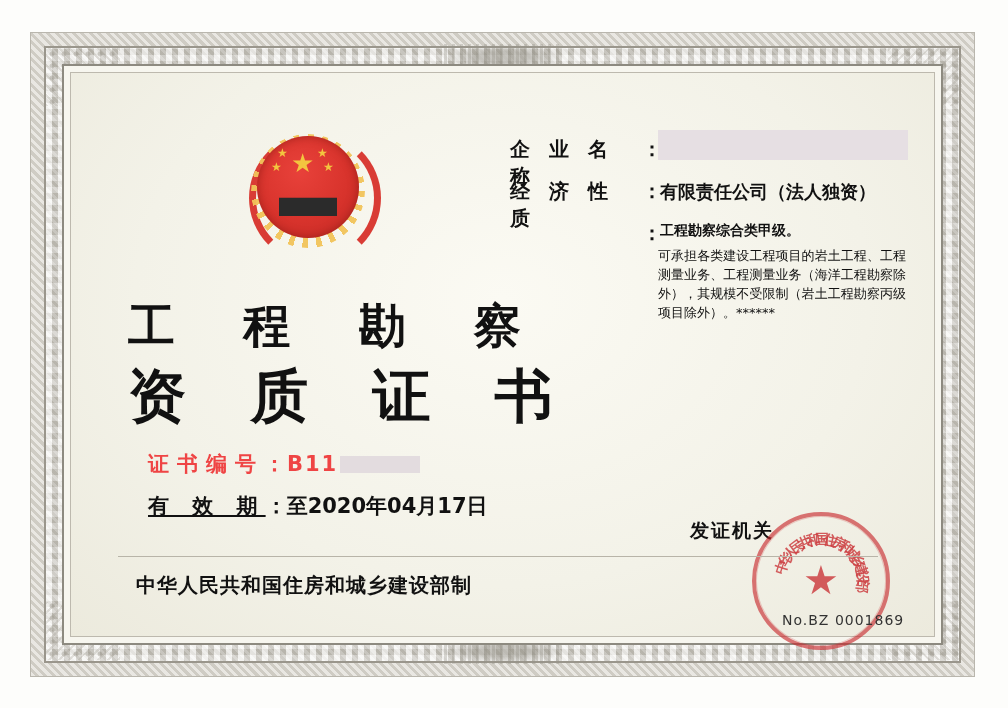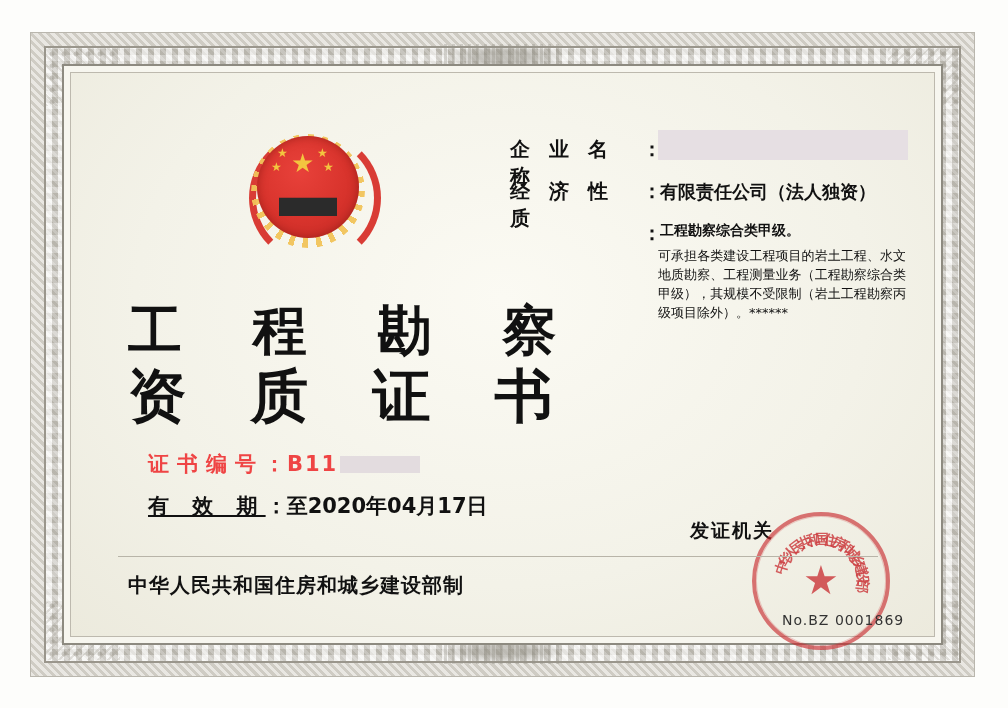--- a/index.html
+++ b/index.html
@@ -104,21 +104,21 @@
     opacity:.95;
   }
 
   
   .title-line1,.title-line2{
     position:absolute;left:128px;color:#111;
     font-family:"DejaVu Sans","Liberation Sans",sans-serif;
     font-weight:bold;
     white-space:nowrap;
   }
-  .title-line1{top:295px;font-size:54px;letter-spacing:26px;}
+  .title-line1{top:295px;font-size:47px;letter-spacing:26px;}
   .title-line2{top:358px;font-size:58px;letter-spacing:22px;}
 
   
   .info{position:absolute;left:510px;top:130px;width:400px;}
   .info-row{position:relative;height:42px;}
   .info-label{
     position:absolute;left:0;top:6px;width:140px;
     font-size:20px;color:#111;letter-spacing:6px;font-weight:bold;
     text-align:left;
   }
@@ -149,21 +149,21 @@
   .cert-no .redact{
     display:inline-block;width:80px;height:17px;background:#e3dcdf;
     vertical-align:-2px;margin-left:2px;
   }
   .valid{
     position:absolute;left:148px;top:492px;font-size:21px;color:#111;font-weight:bold;
     white-space:nowrap;
   }
   .valid .lbl{letter-spacing:8px;text-decoration:underline;}
   .issuer-footer{
-    position:absolute;left:128px;top:572px;font-size:20px;color:#111;font-weight:bold;
+    position:absolute;left:136px;top:572px;font-size:20px;color:#111;font-weight:bold;
     letter-spacing:1px;white-space:nowrap;
   }
   .rule{
     position:absolute;left:118px;top:556px;width:760px;height:1px;background:#b8b4a8;
   }
 
   
   .issuer{
     position:absolute;left:690px;top:518px;font-size:19px;color:#111;font-weight:bold;
     letter-spacing:2px;white-space:nowrap;
@@ -236,21 +236,21 @@
 
     <div class="info-row">
       <div class="info-label">经 济 性 质</div>
       <div class="info-colon">：</div>
       <div class="info-value">有限责任公司（法人独资）</div>
     </div>
 
     <div class="info-row">
       <div class="info-colon">：</div>
       <div class="qual-value">工程勘察综合类甲级。</div>
-      <div class="qual-desc">可承担各类建设工程项目的岩土工程、水文地质勘察、工程测量业务（工程勘察综合类甲级），其规模不受限制（岩土工程勘察丙级项目除外）。******</div>
+      <div class="qual-desc">可承担各类建设工程项目的岩土工程、工程测量业务、工程测量业务（海洋工程勘察除外），其规模不受限制（岩土工程勘察丙级项目除外）。******</div>
     </div>
 
   </div>
 
   <div class="cert-no">
     <span class="lbl">证书编号</span><span>：</span><span>B11</span><span class="redact"></span>
   </div>
 
   <div class="valid">
     <span class="lbl">有 效 期</span><span>：</span><span>至2020年04月17日</span>

